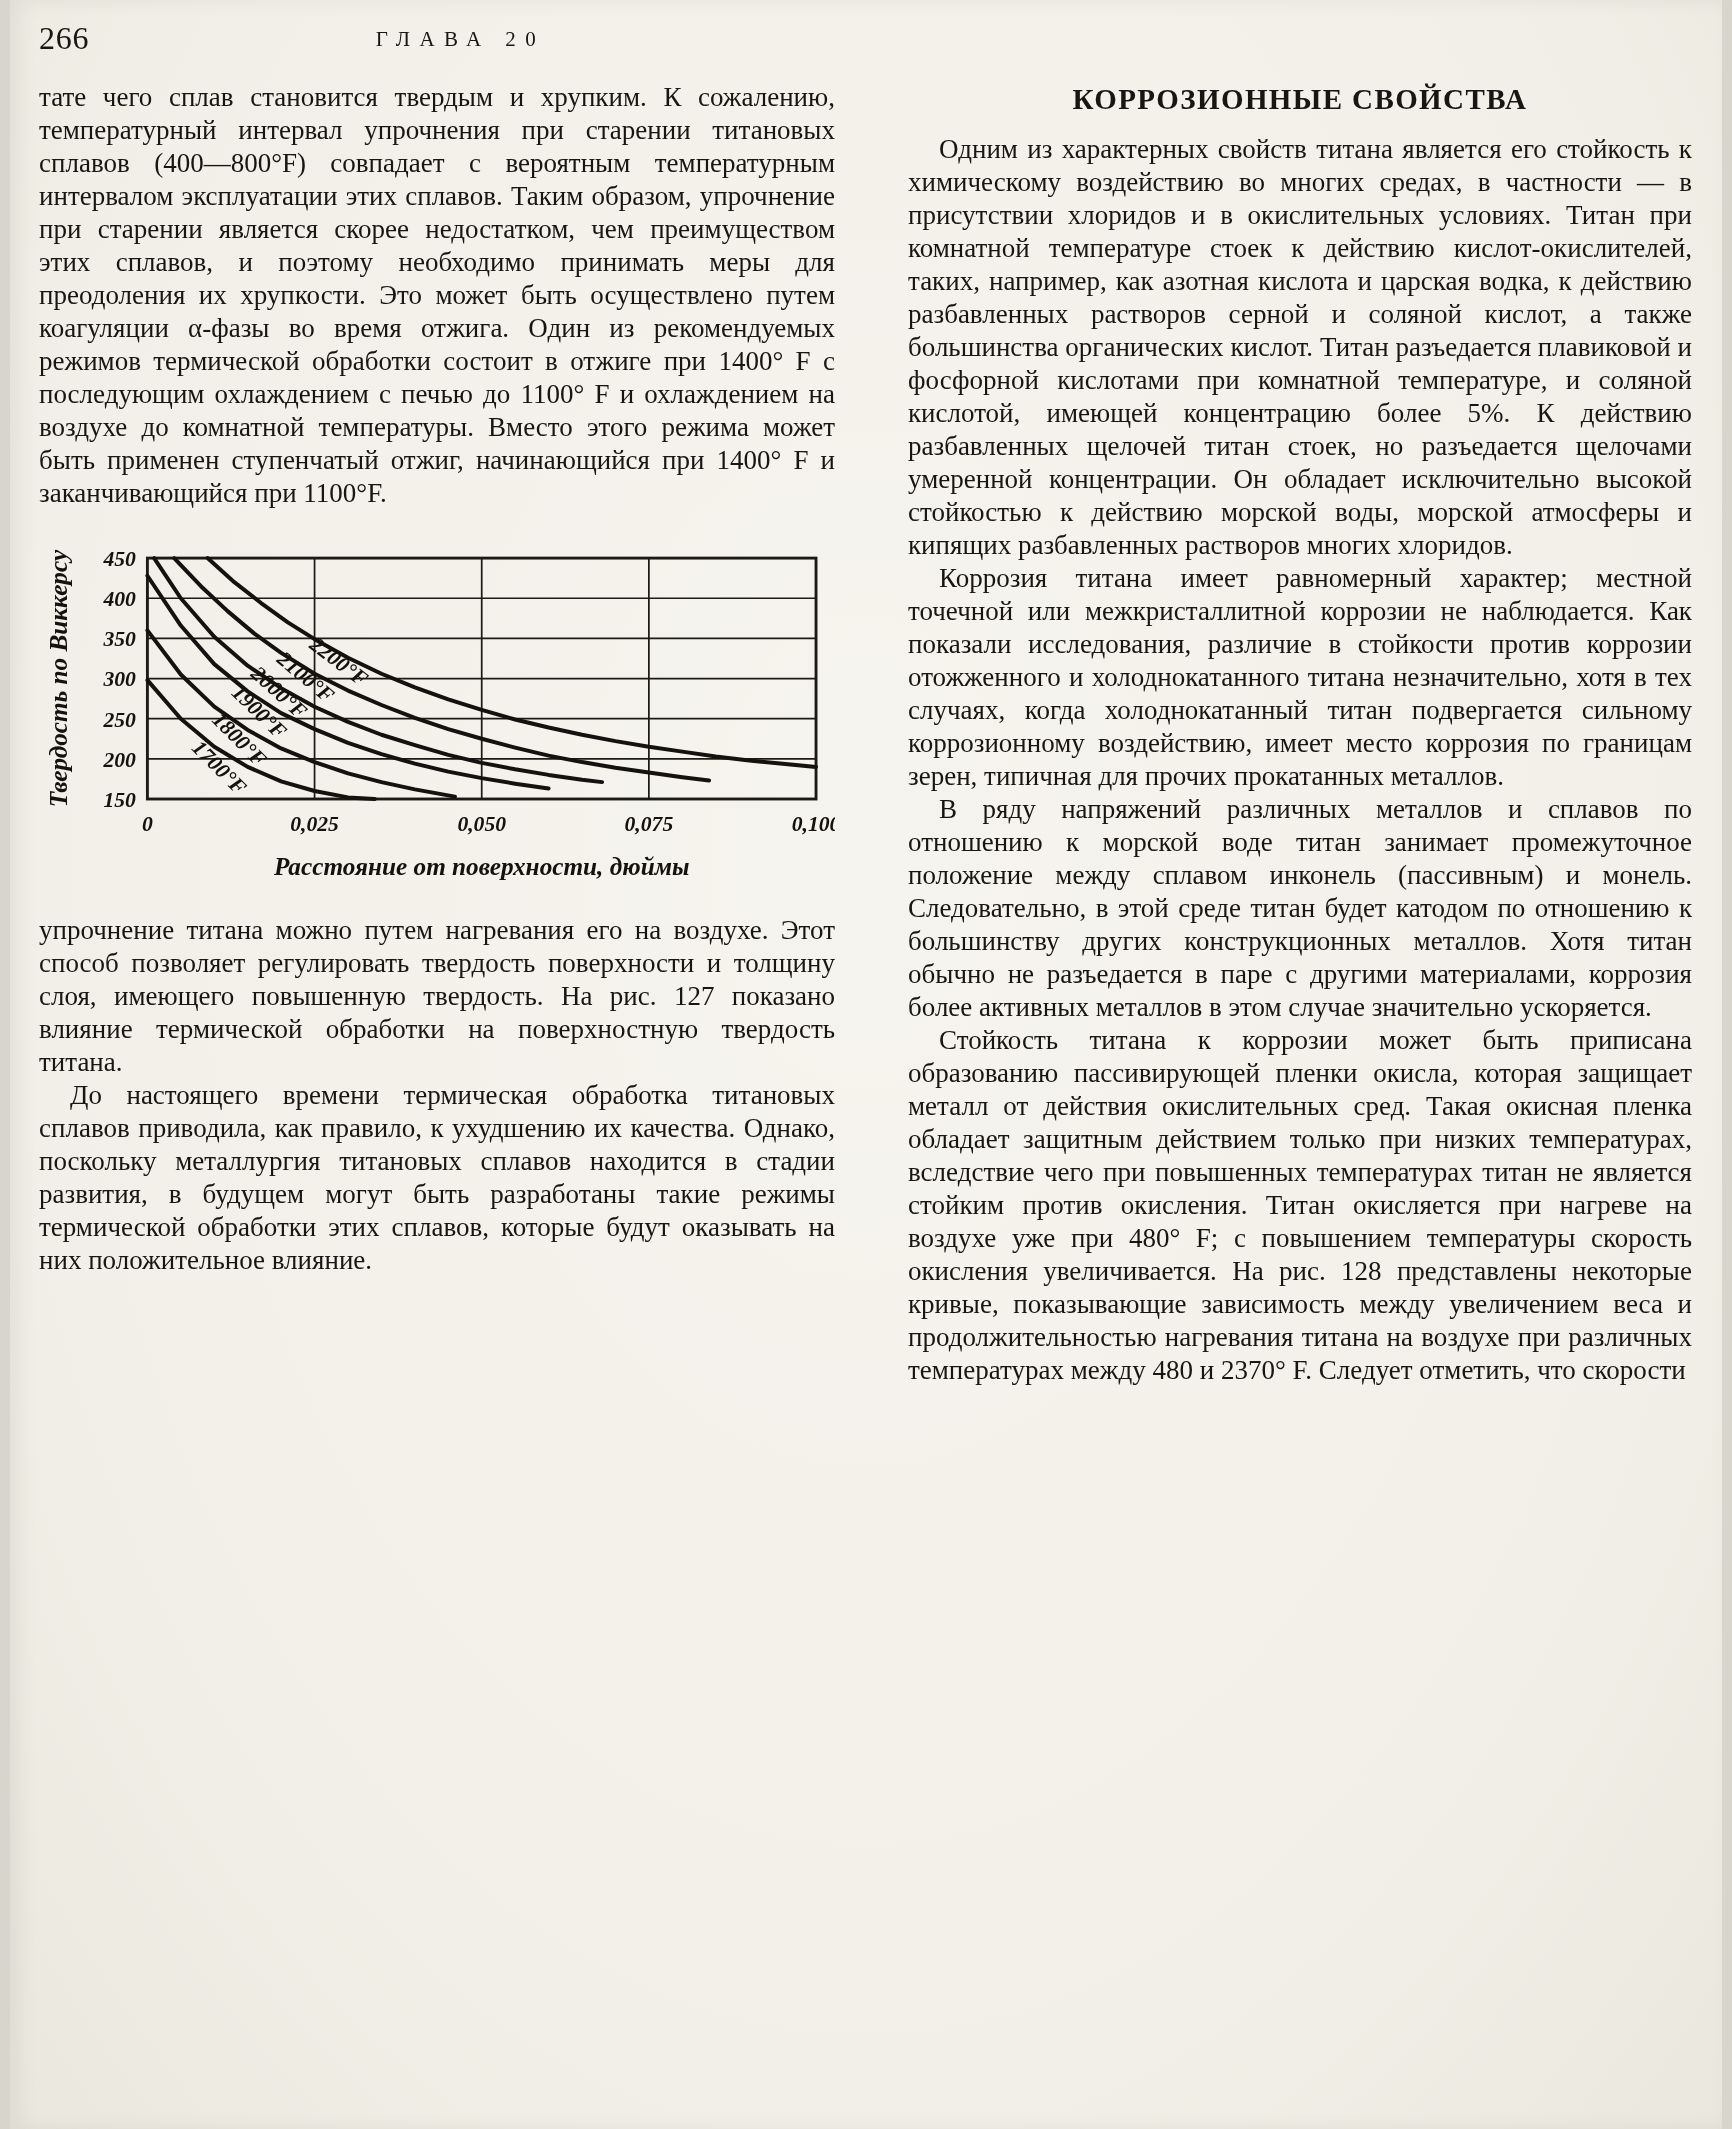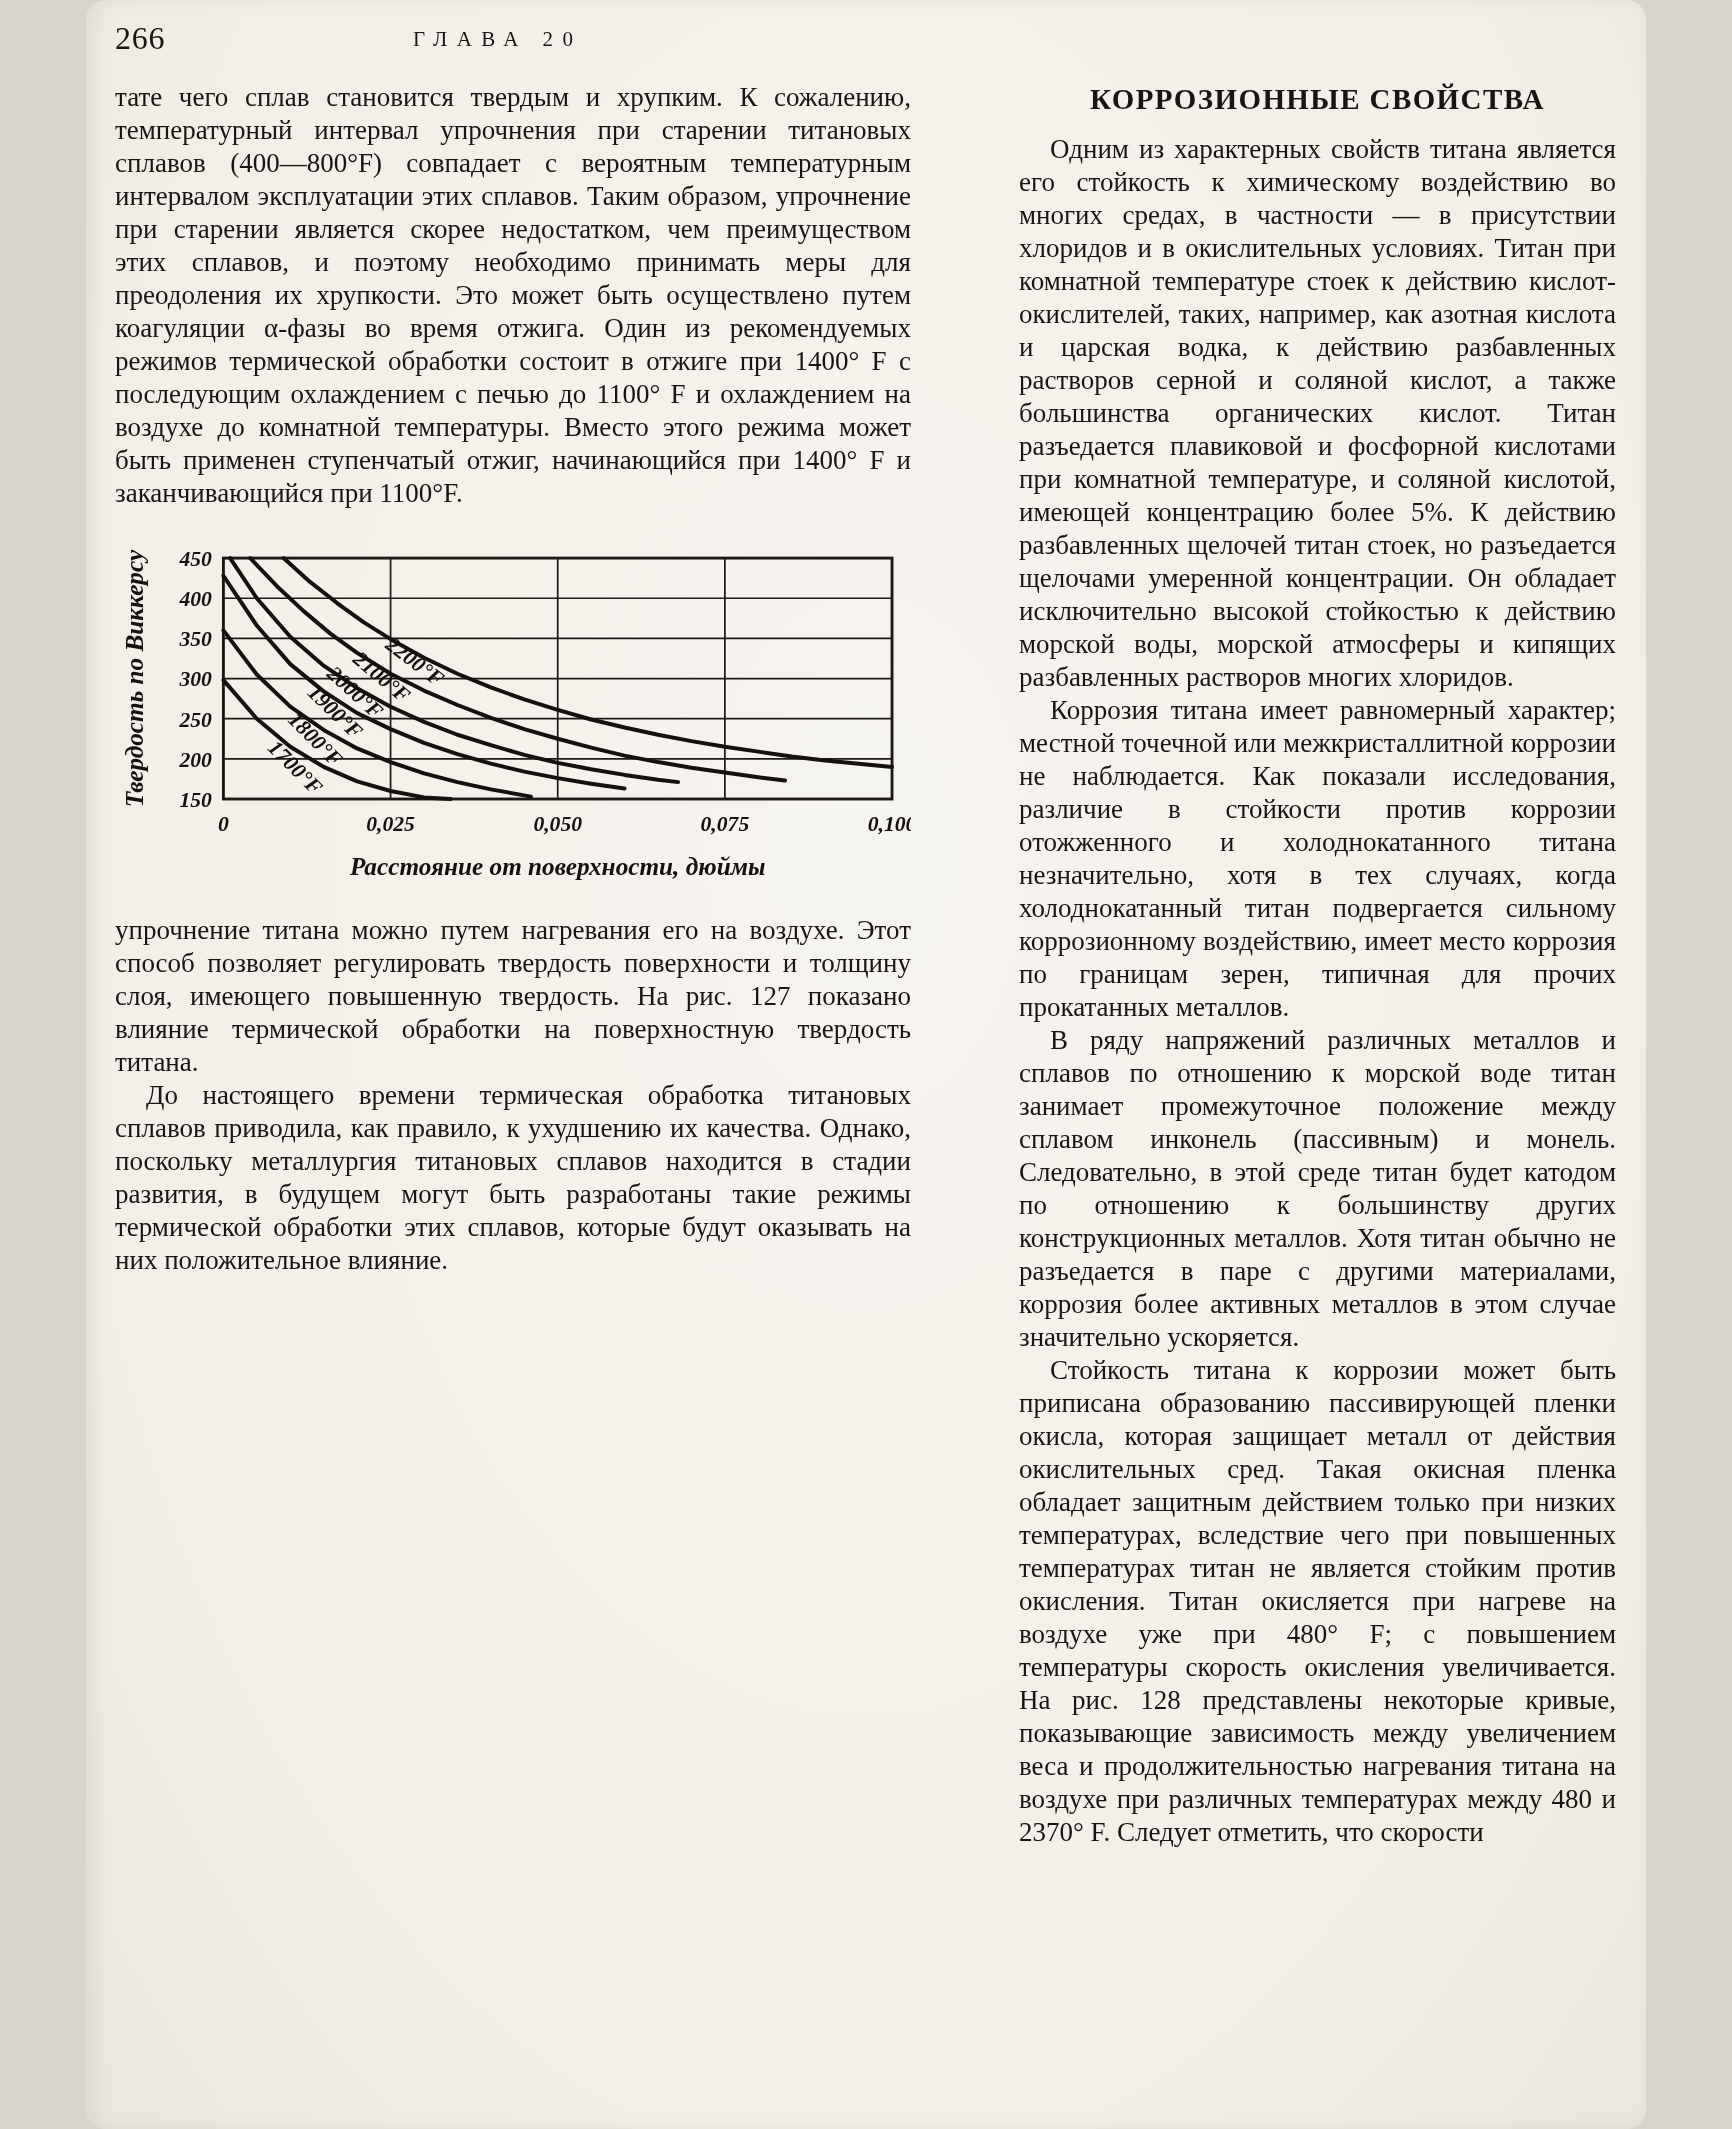--- a/index.html
+++ b/index.html
@@ -1,36 +1,35 @@
 <!DOCTYPE html>
 <html lang="ru" style="font-size:11.5px"><head>
 <meta charset="utf-8">
 <style>
   html,body { margin:0; padding:0; background:#d8d5cd; }
   .page {
     position:relative;
-    width:1560px; height:2129px;
+    width:1712px; height:2129px;
     margin:0 auto;
     background:#f3f1ea;
     background-image: radial-gradient(ellipse at 50% 40%, #f6f4ee 0%, #f1efe7 70%, #eae7de 100%);
     box-sizing:border-box;
     padding:20px 30px 0 29px;
     font-family:"Liberation Serif","DejaVu Serif",serif;
     color:#181512;
     overflow:hidden;
     box-shadow: inset 8.7px 0 21.7px rgba(0,0,0,.06);
-    border-radius: 20px;
   }
   .page-header { position:relative; height:61px; }
   .page-number { font-size:32px; letter-spacing:0.7px; }
   .running-head {
     position:absolute; left:25.5%; top:7px; transform:translateX(-50%);
     font-size:21px; font-weight:400; letter-spacing:9.4px; white-space:nowrap;
   }
-  .columns { display:flex; gap:108px; }
+  .columns { display:flex; gap:73px; }
   .col { width:796px; font-size:27px; line-height:33px; text-align:justify; }
   .col p { margin:0; text-indent:1.15em; }
   .col p.no-indent { text-indent:0; }
   .section-heading {
     font-size:29px; font-weight:700; text-align:center; text-indent:0 !important;
     letter-spacing:1.4px; margin:1.4px 0 16px 0 !important; line-height:35px;
   }
   figure.hardness-figure { margin:38px 0 27.4px 0; }
   .chart-svg { display:block; width:796px; height:339px; }
   figcaption {

